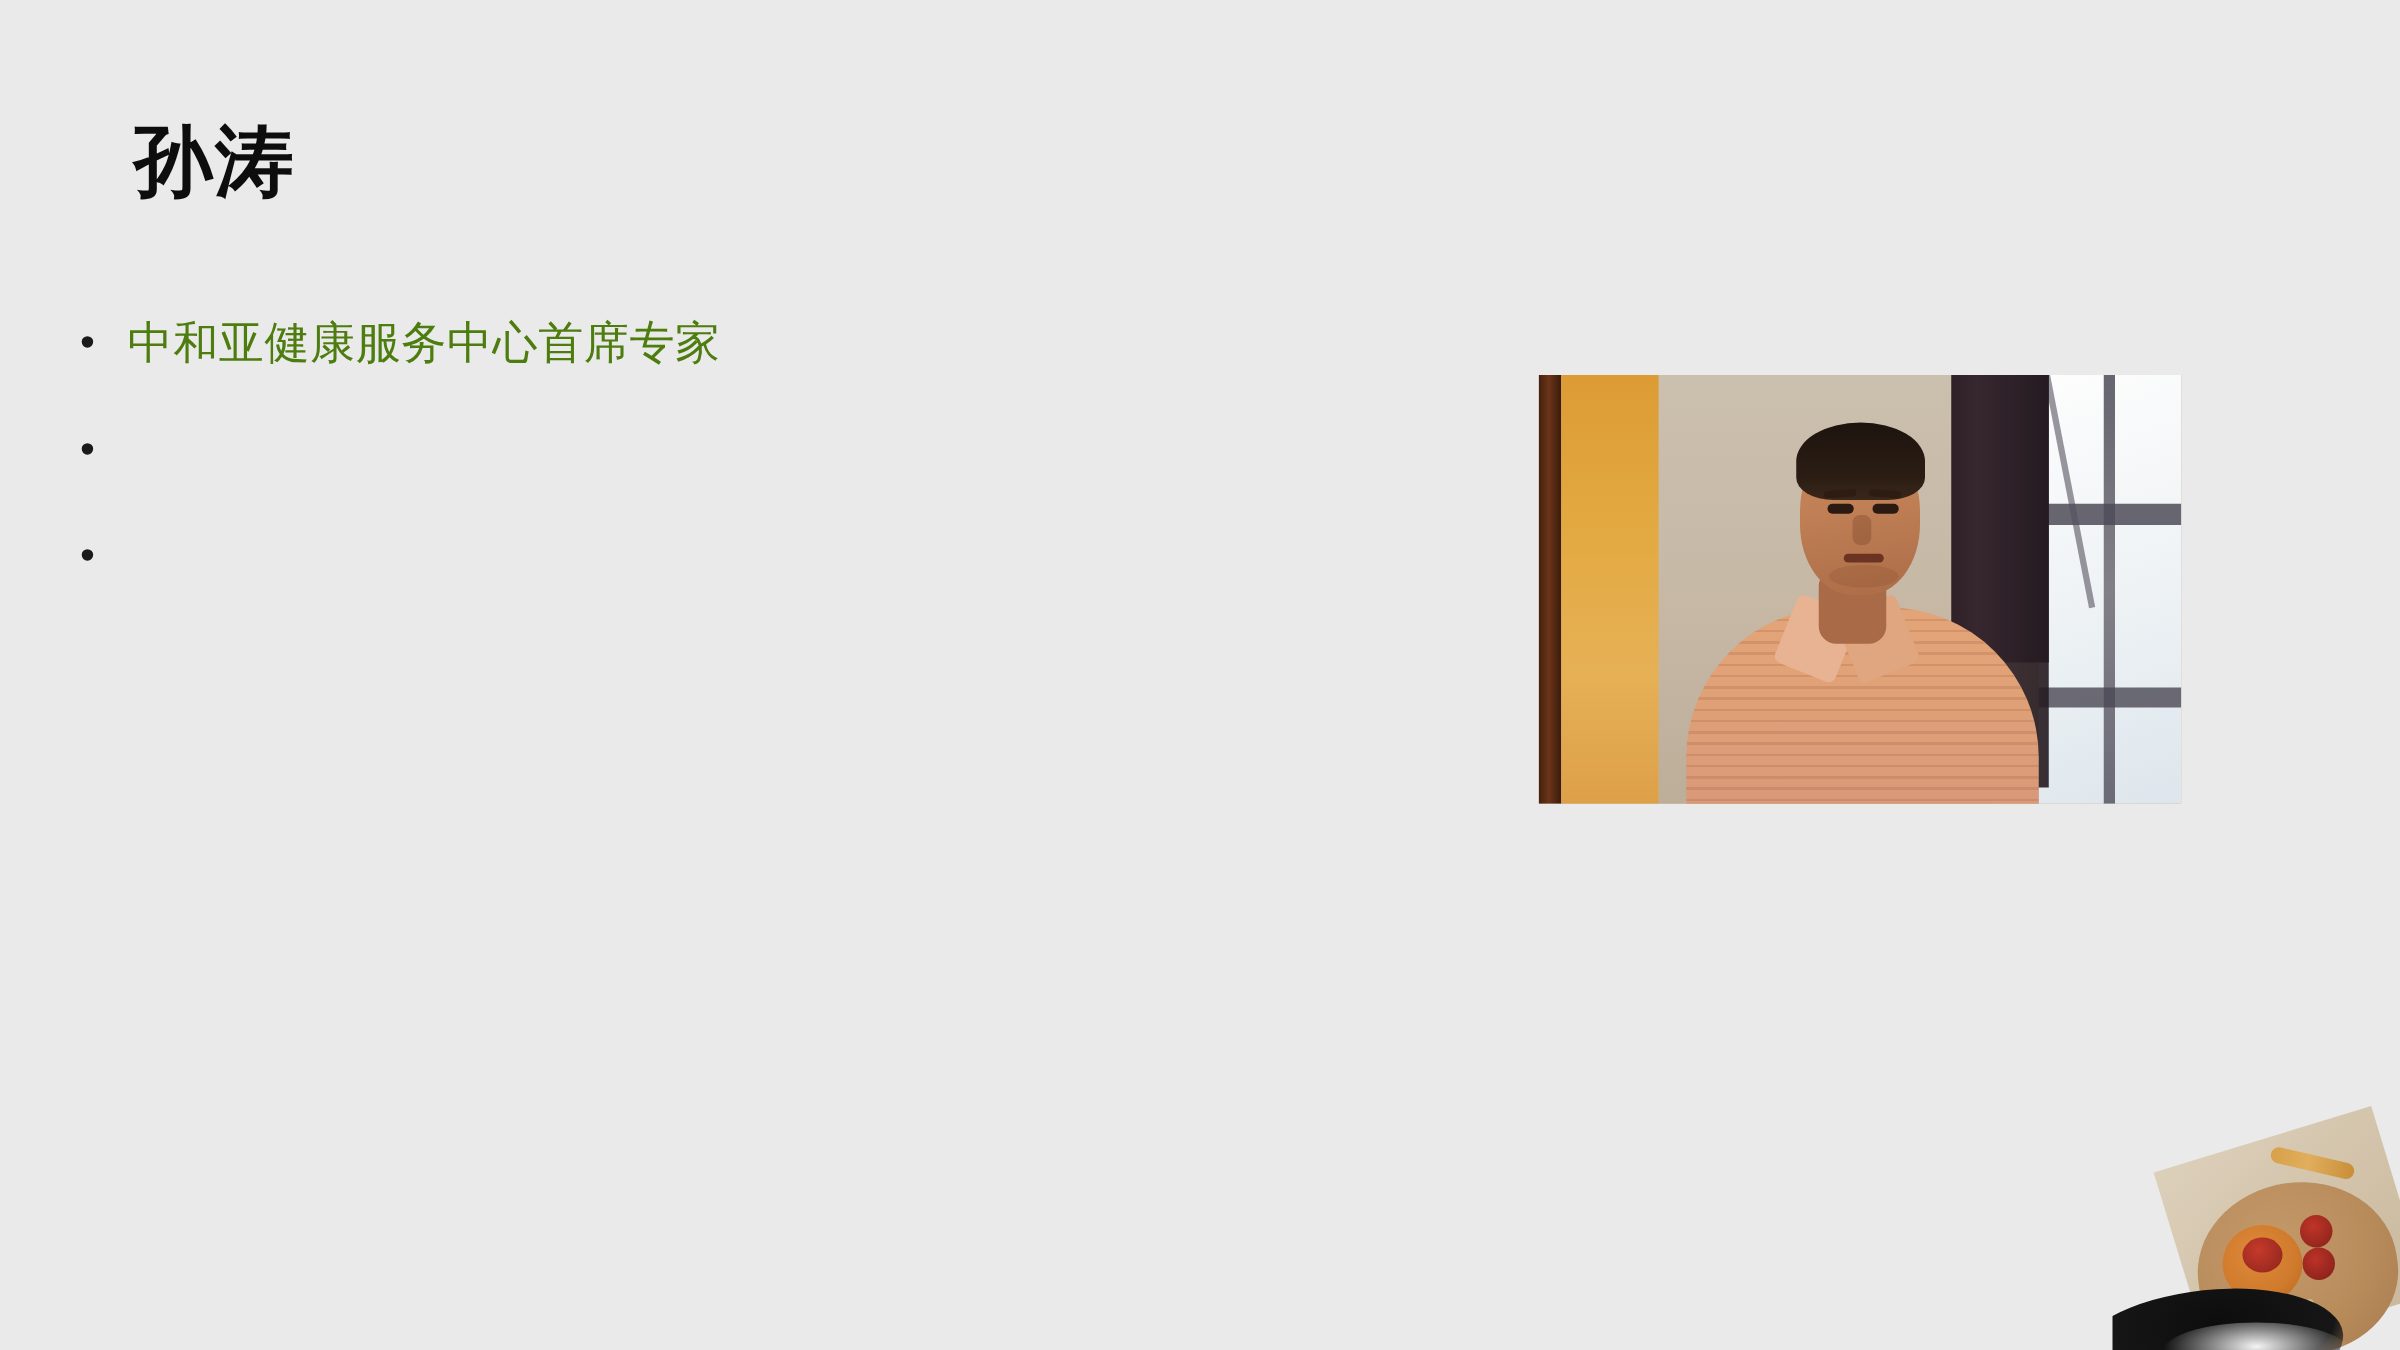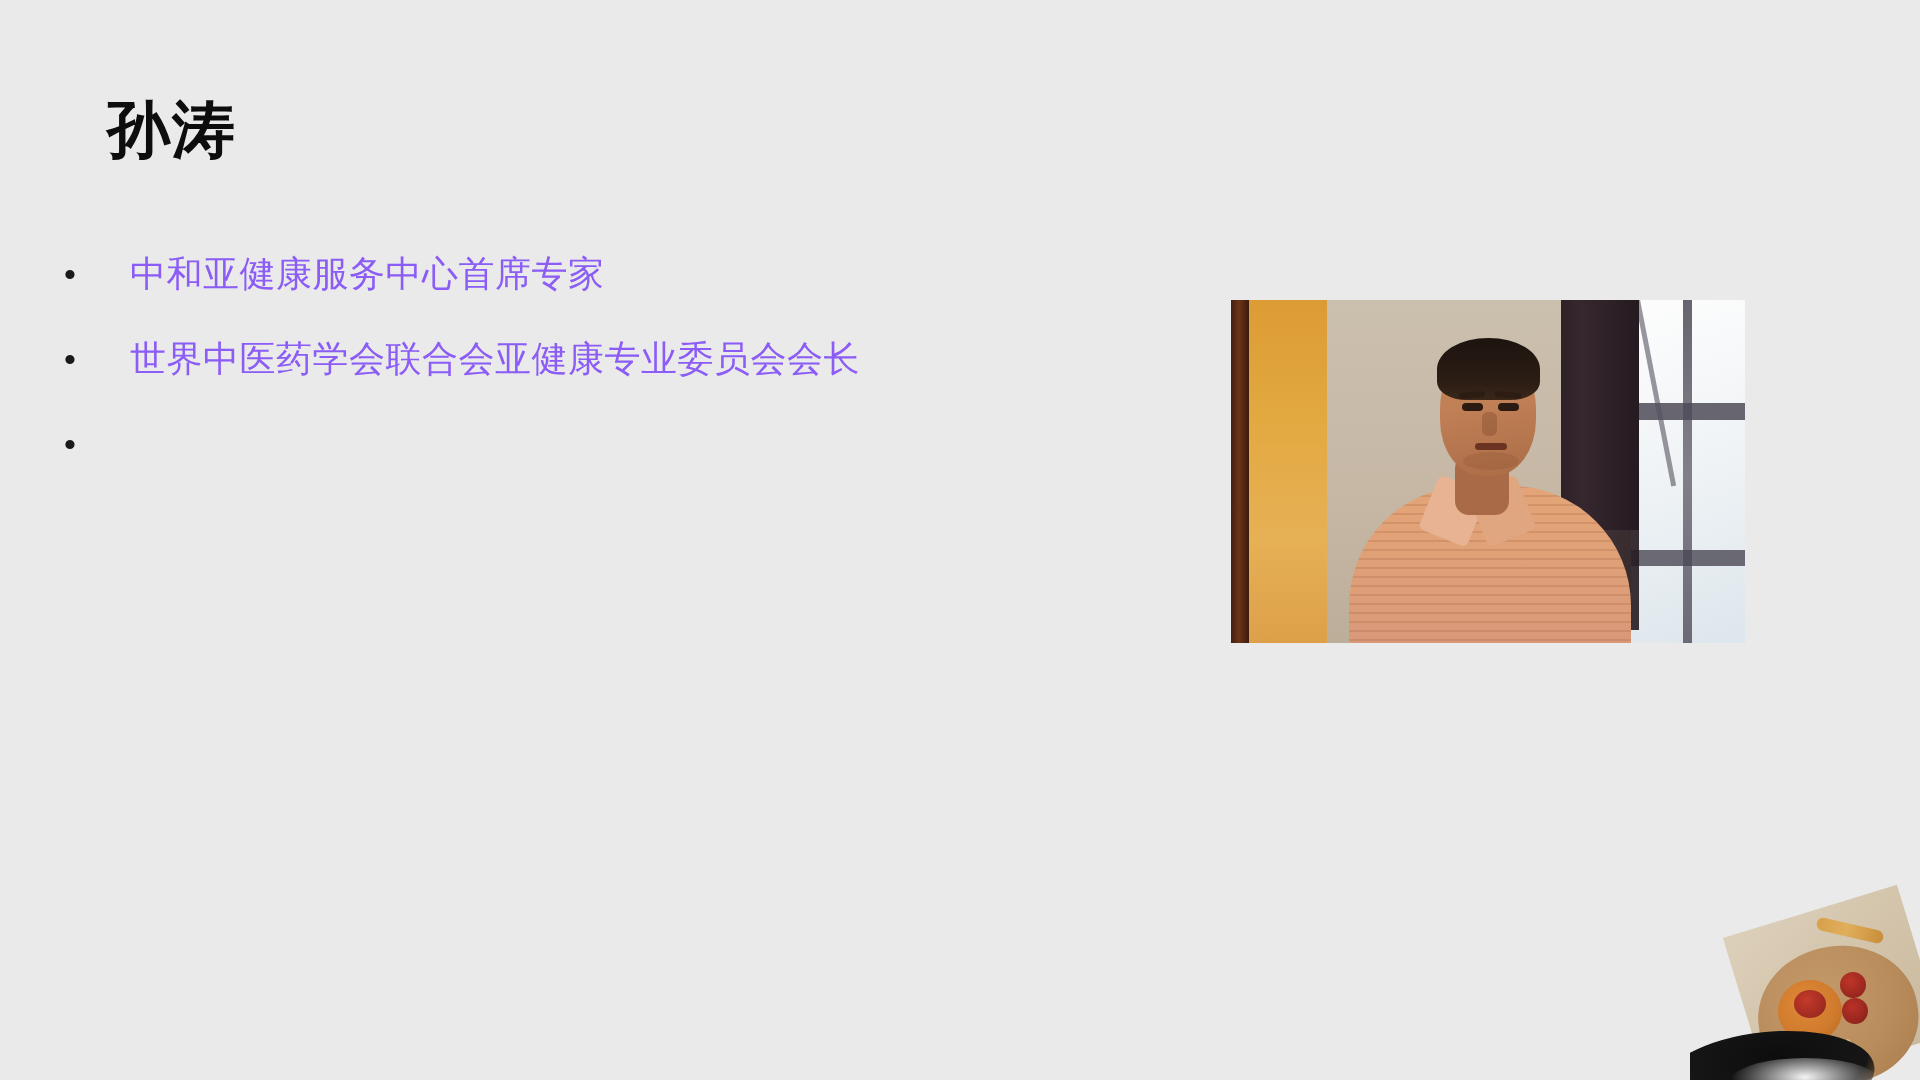--- a/index.html
+++ b/index.html
@@ -46,24 +46,23 @@
     font-size:34px;
     line-height:52px;
     color:#1a1a1a;
     text-align:left;
     padding-left:6px;
   }
   .bullet-text {
     flex:1 1 auto;
     font-size:36px;
     line-height:52px;
-    color:#8b5cf6;
+    color:#4d7c0f;
     letter-spacing:0.5px;
     white-space:nowrap;
-    margin-left:28px;
   }
 
   
   .photo {
     position:absolute;
     left:1231px; top:300px;
     width:514px; height:343px;
     overflow:hidden;
     background:#c9b89c;
   }
@@ -248,21 +247,20 @@
 
   <div class="bullet-list">
 
     <div class="bullet-item">
       <span class="bullet-marker">•</span>
       <span class="bullet-text">中和亚健康服务中心首席专家</span>
     </div>
 
     <div class="bullet-item">
       <span class="bullet-marker">•</span>
-      <span class="bullet-text">世界中医药学会联合会亚健康专业委员会会长</span>
     </div>
 
     <div class="bullet-item">
       <span class="bullet-marker">•</span>
     </div>
 
   </div>
 
   <div class="photo">
     <div class="ph-layer ph-wood"></div>

